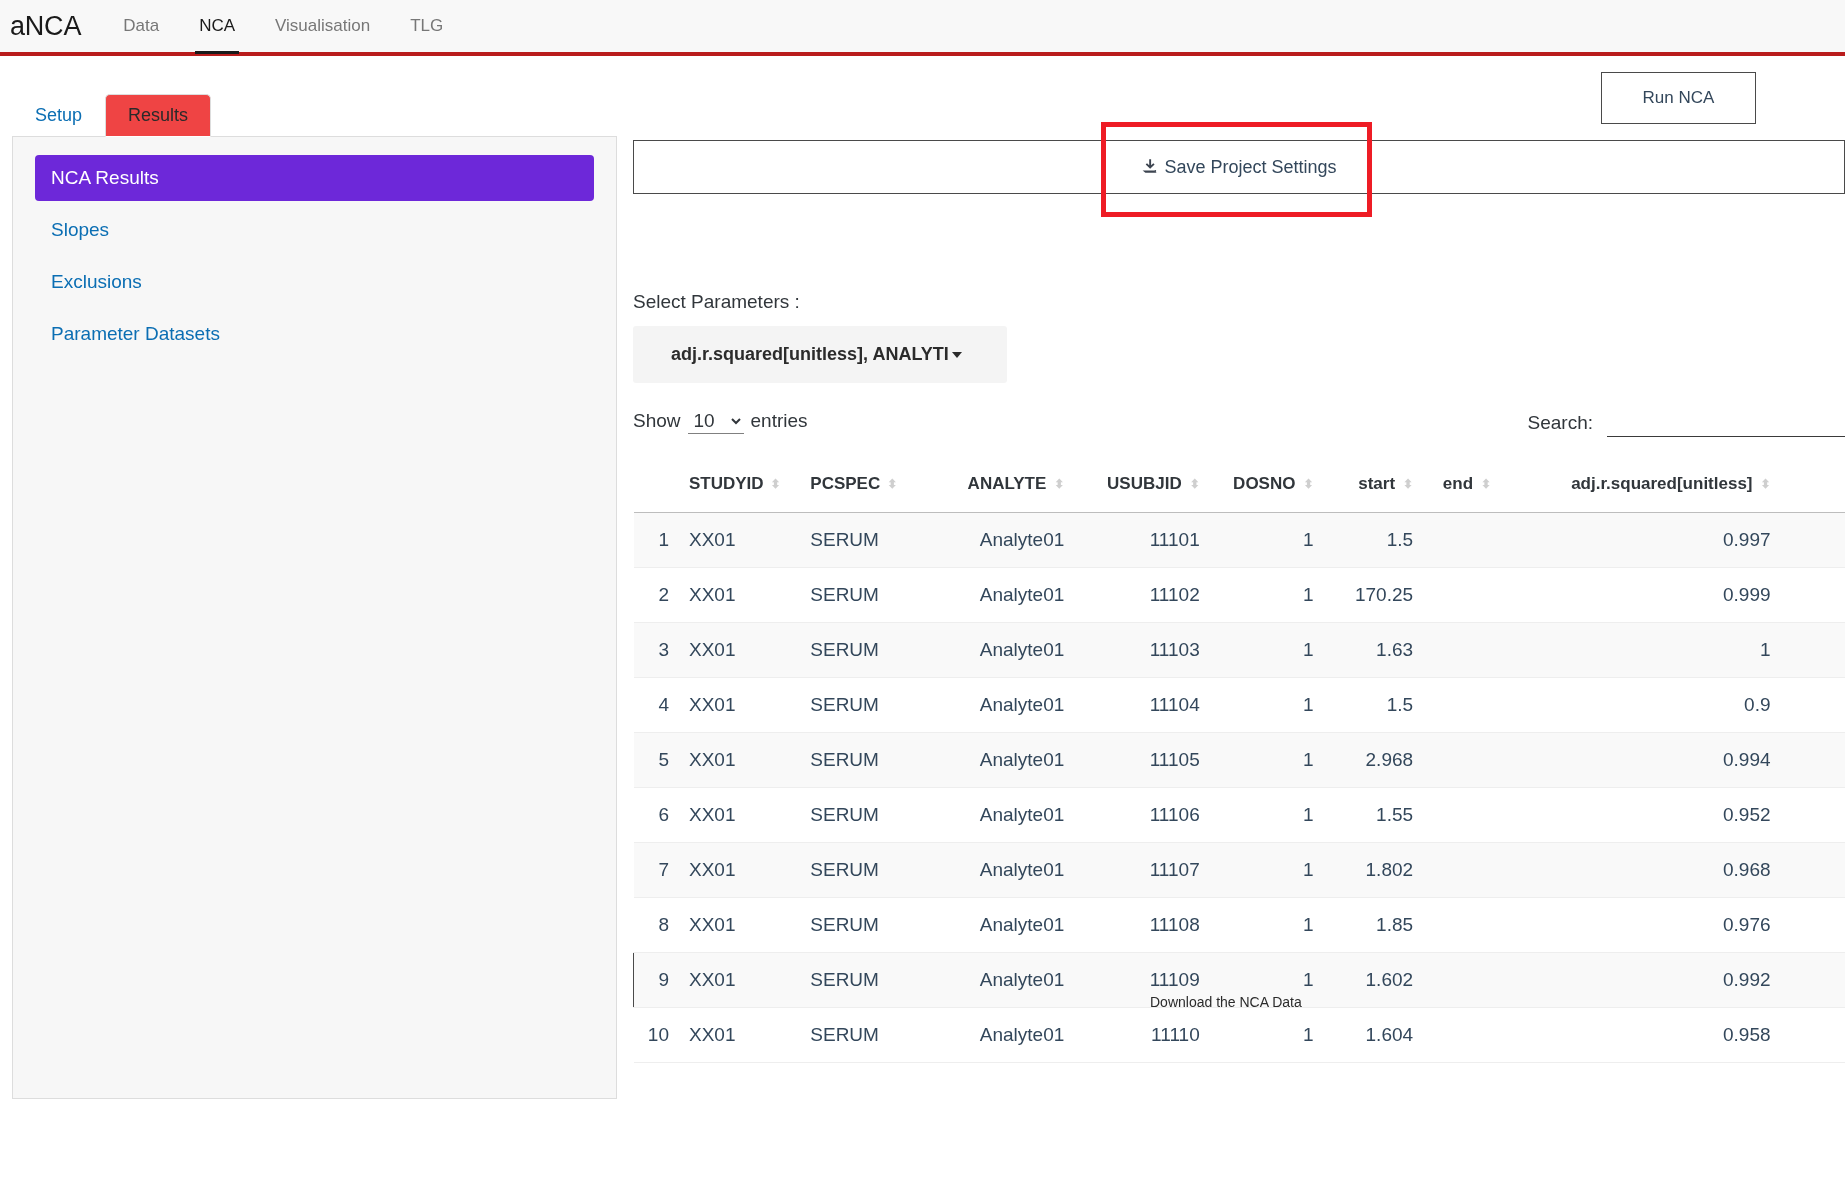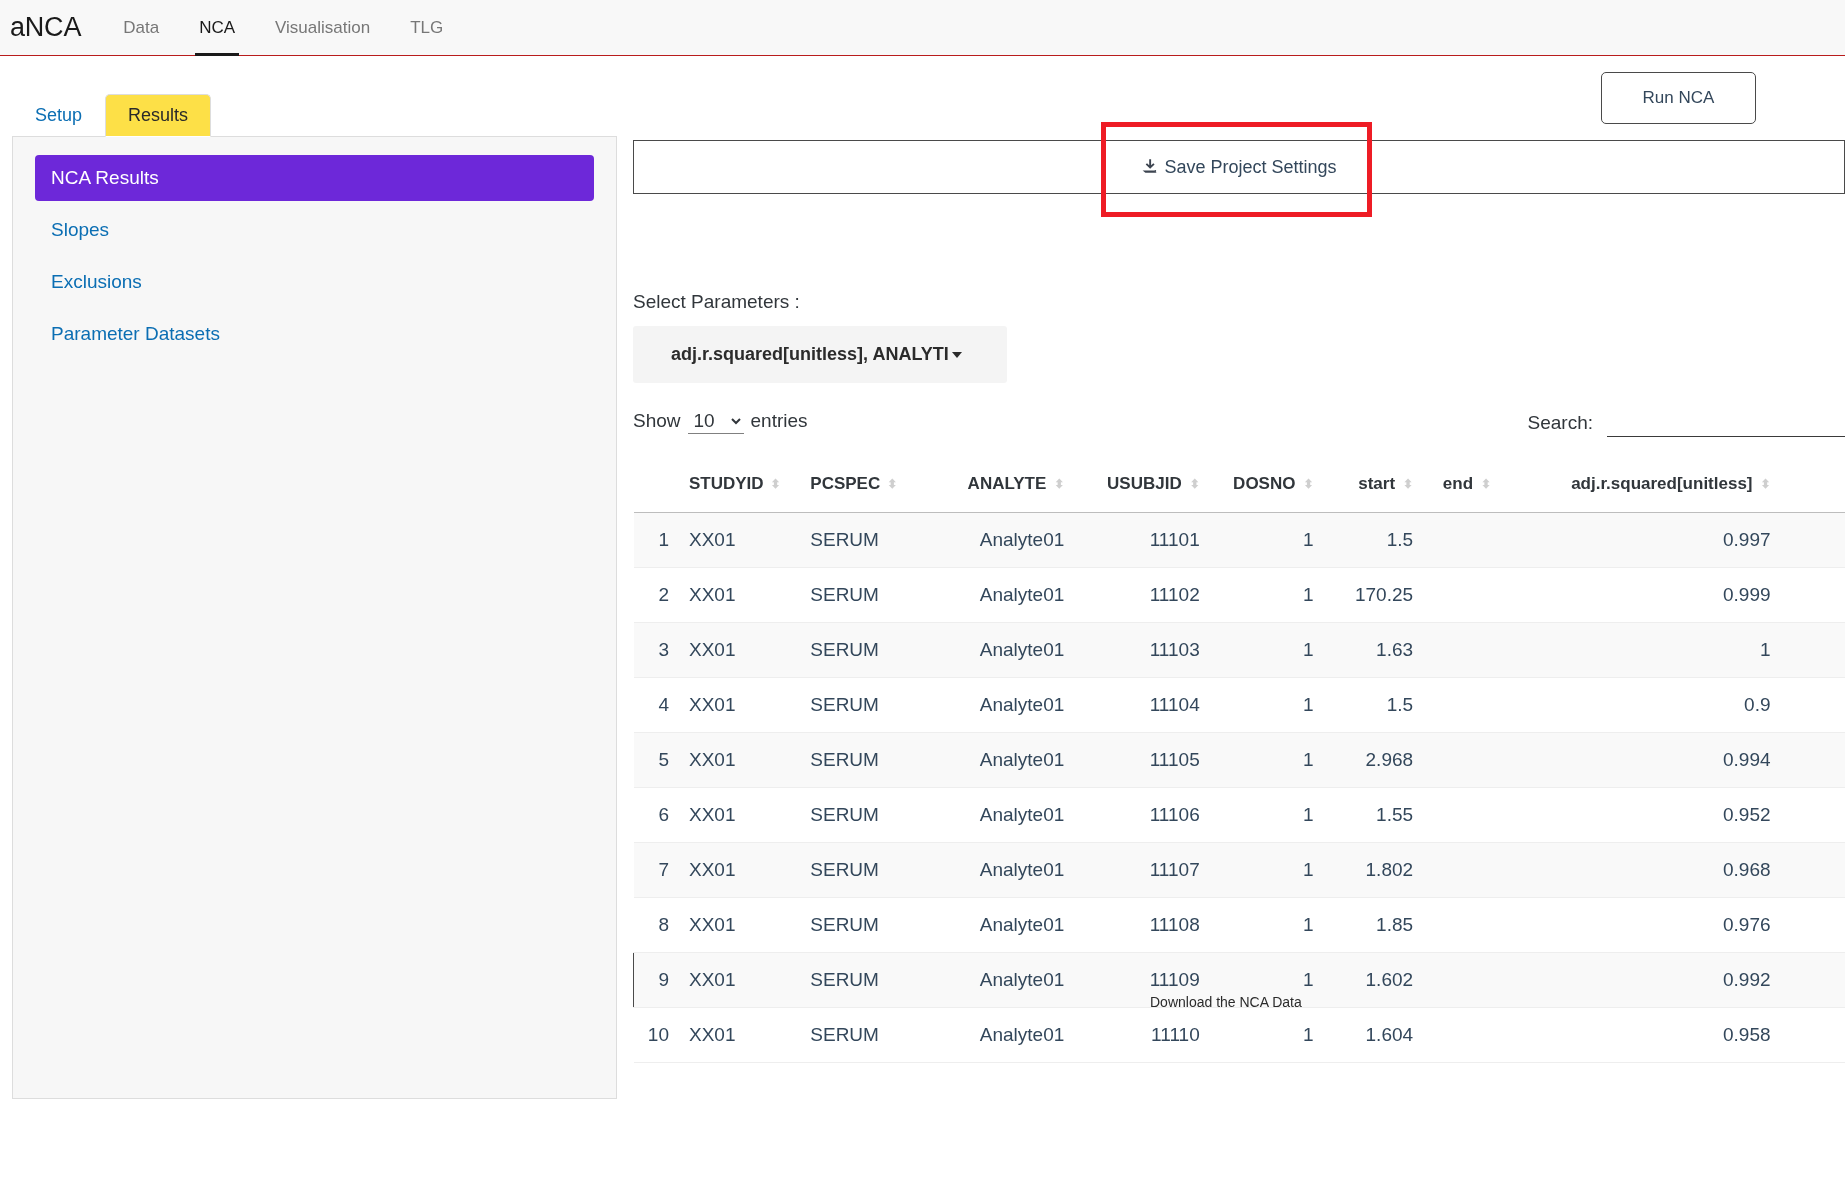--- a/index.html
+++ b/index.html
@@ -16,21 +16,21 @@
     width: 1845px;
     height: 1182px;
     background: #ffffff;
   }
 
   
   .navbar {
     position: absolute; top: 0; left: 0;
     width: 1845px; height: 56px;
     background: #f8f8f8;
-    border-bottom: 1px solid #b91c1c;
+    border-bottom: 4px solid #b91c1c;
     display: flex; align-items: center;
   }
   .brand {
     font-size: 27px;
     color: #1a1a1a;
     padding: 0 22px 0 10px;
     letter-spacing: -0.2px;
   }
   .nav-items { display: flex; align-items: stretch; height: 56px; }
   .nav-item {
@@ -48,21 +48,21 @@
     height: 3px; background: #1a1a1a;
   }
 
   
   .run-nca {
     position: absolute;
     top: 72px; left: 1601px;
     width: 155px; height: 52px;
     background: #ffffff;
     border: 1px solid #4a4a4a;
-    border-radius: 5px;
+    border-radius: 0;
     font-size: 17px;
     color: #33475b;
     font-family: "Liberation Sans", sans-serif;
     cursor: pointer;
   }
 
   
   .tabstrip {
     position: absolute;
     top: 93px; left: 12px;
@@ -75,21 +75,21 @@
     font-size: 18px;
     color: #0b6eb3;
     cursor: pointer;
     border: 1px solid transparent;
     border-radius: 5px 5px 0 0;
     background: transparent;
     line-height: 1;
   }
   .tab.active {
     color: #2a2a2a;
-    background: #fde047;
+    background: #ef4444;
     border-color: #dddddd;
     border-bottom-color: #ffffff;
     position: relative;
     z-index: 6;
   }
 
   
   .sidebar {
     position: absolute;
     top: 136px; left: 12px;

